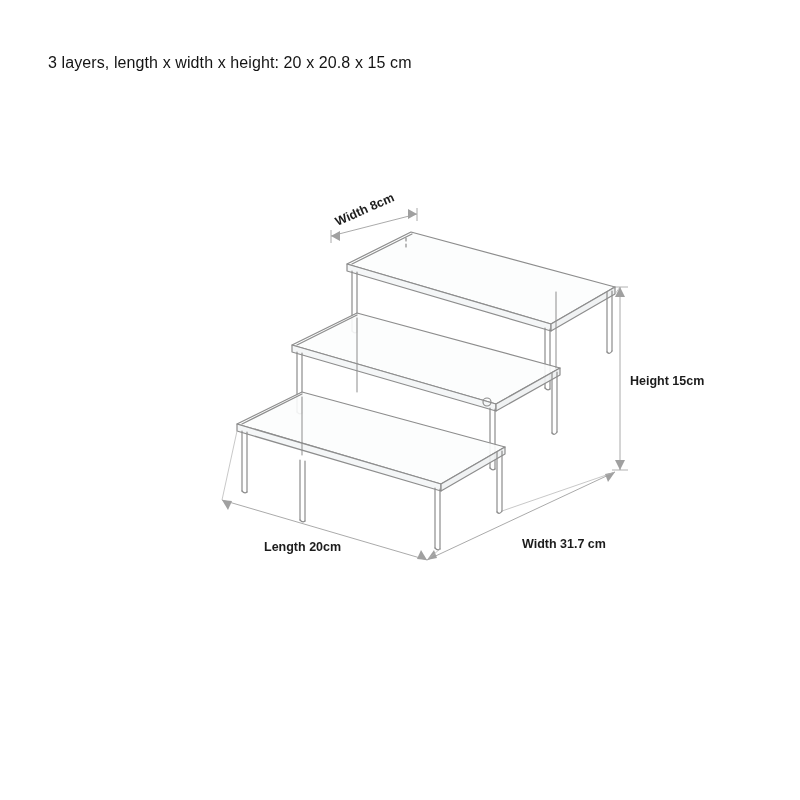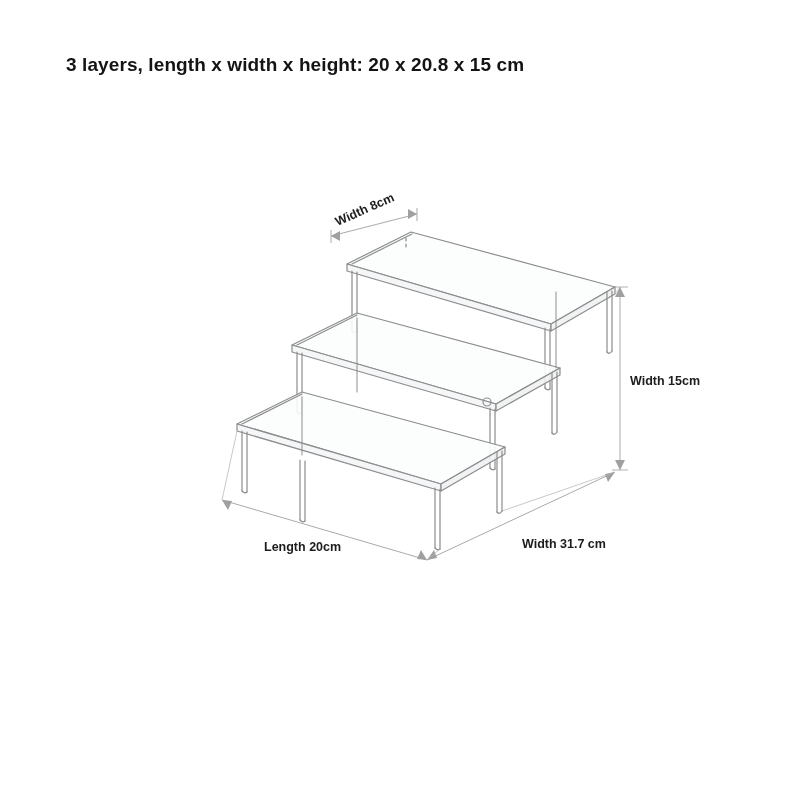--- a/index.html
+++ b/index.html
@@ -17,24 +17,24 @@
   }
   #product-figure {
     position: absolute;
     left: 0;
     top: 0;
     width: 800px;
     height: 800px;
   }
   .title {
     position: absolute;
-    left: 66px;
+    left: 48px;
     top: 54px;
-    font-size: 19px;
-    font-weight: bold;
+    font-size: 16px;
+    font-weight: normal;
     letter-spacing: 0.1px;
     color: #141414;
     white-space: nowrap;
   }
   svg.diagram {
     position: absolute;
     left: 0;
     top: 0;
     width: 800px;
     height: 800px;
@@ -184,17 +184,17 @@
       <g stroke-width="0.7" stroke="#b0b0b0">
         <line x1="237" y1="431" x2="222" y2="500"></line>
         <line x1="440" y1="549" x2="427" y2="560"></line>
         <line x1="502" y1="511" x2="615" y2="472"></line>
         <line x1="615" y1="294" x2="620" y2="287"></line>
       </g>
     </g>
   </svg>
 
   <div class="dim-label" id="label-width-top">Width 8cm</div>
-  <div class="dim-label" id="label-height">Width 15cm</div>
+  <div class="dim-label" id="label-height">Height 15cm</div>
   <div class="dim-label" id="label-length">Length 20cm</div>
   <div class="dim-label" id="label-width-depth">Width 31.7 cm</div>
 
 </div>
 
 </body></html>

